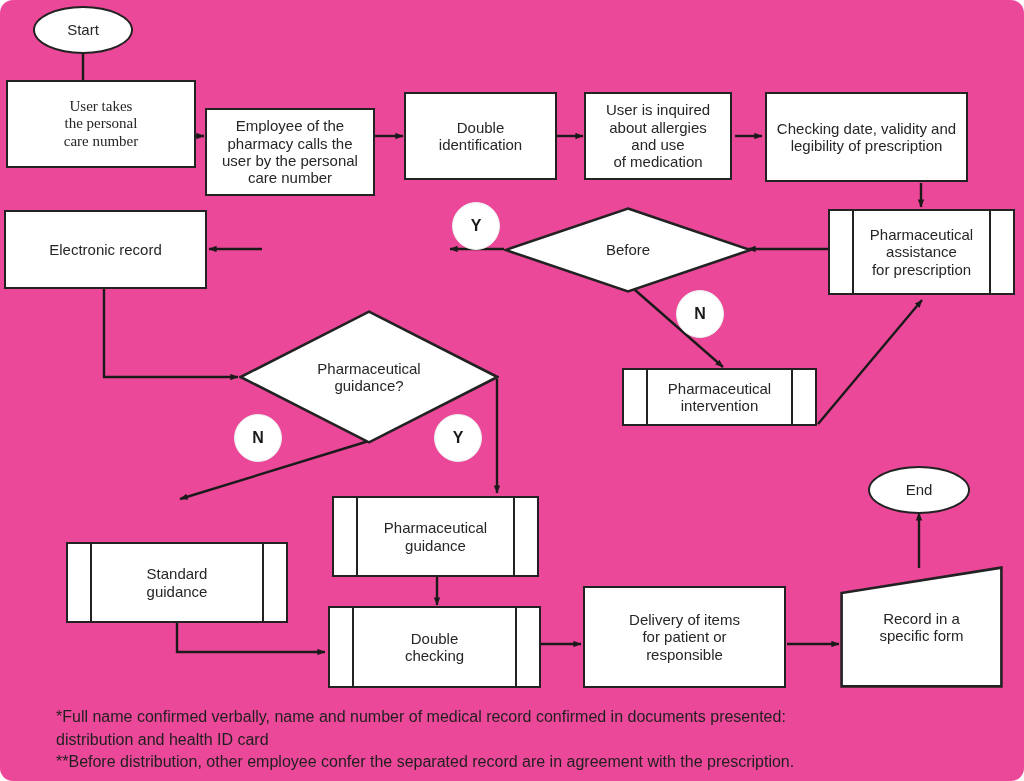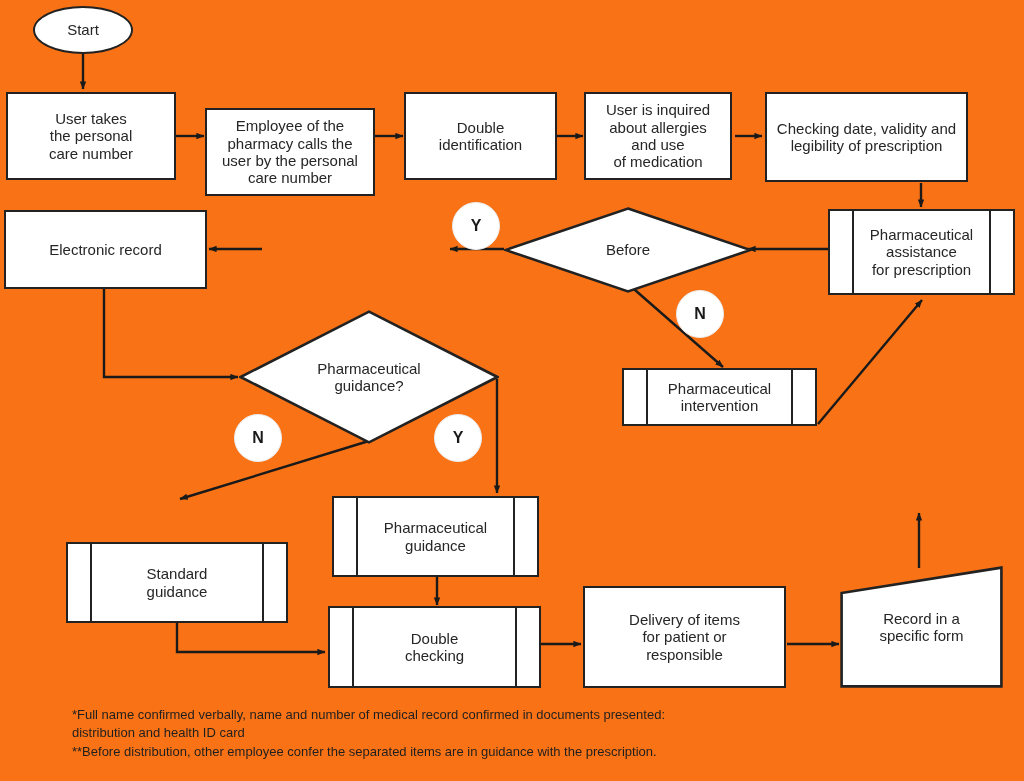--- a/index.html
+++ b/index.html
@@ -9,22 +9,23 @@
     background: #ffffff;
   }
   body {
     font-family: "Liberation Sans", "DejaVu Sans", sans-serif;
     color: #1a1a1a;
   }
   #canvas {
     position: relative;
     width: 1024px;
     height: 781px;
-    background: #f97316;
+    background: #ec4899;
     overflow: hidden;
+    border-radius: 13px;
   }
   #edges {
     position: absolute;
     left: 0;
     top: 0;
     width: 1024px;
     height: 781px;
     pointer-events: none;
   }
   .node {
@@ -108,24 +109,24 @@
     align-items: center;
     justify-content: center;
     font-size: 16px;
     font-weight: bold;
     color: #1a1a1a;
     z-index: 5;
   }
 
   .footnotes {
     position: absolute;
-    left: 72px;
+    left: 56px;
     top: 706px;
     width: 930px;
-    font-size: 13px;
+    font-size: 16px;
     line-height: 1.42;
     color: #1f1f1f;
   }
   .footnotes div { white-space: nowrap; }
 </style>
 </head>
 <body>
 
 <div id="canvas">
 
@@ -174,21 +175,21 @@
       <path d="M787,644 L839,644"></path>
 
       <path d="M919,568 L919,513"></path>
     </g>
   </svg>
 
   <div class="node terminator" style="left:33px; top:6px; width:100px; height:48px;">
     <span class="lbl">Start</span>
   </div>
 
-  <div class="node proc" style="left:6px; top:92px; width:170px; height:88px;">
+  <div class="node proc" style="left:6px; top:80px; width:190px; height:88px;font-family:Liberation Serif, serif;">
     <span class="lbl">User takes<br>the personal<br>care number</span>
   </div>
 
   <div class="node proc" style="left:205px; top:108px; width:170px; height:88px;">
     <span class="lbl">Employee of the<br>pharmacy calls the<br>user by the personal<br>care number</span>
   </div>
 
   <div class="node proc" style="left:404px; top:92px; width:153px; height:88px;">
     <span class="lbl">Double<br>identification</span>
   </div>
@@ -254,36 +255,39 @@
     <span class="lbl">Delivery of items<br>for patient or<br>responsible</span>
   </div>
 
   <div class="node manual" style="left:840px; top:566px; width:163px; height:122px;">
     <svg viewBox="0 0 163 122" preserveAspectRatio="none">
       <polygon points="1.6,27 161.4,1.6 161.4,120.4 1.6,120.4" fill="#ffffff" stroke="#222222" stroke-width="2.6"></polygon>
     </svg>
     <span class="lbl">Record in a<br>specific form</span>
   </div>
 
+  <div class="node terminator" style="left:868px; top:466px; width:102px; height:48px;">
+    <span class="lbl">End</span>
+  </div>
 
   <div class="branch-label" style="left:452px; top:202px;">
     <span>Y</span>
   </div>
 
   <div class="branch-label" style="left:676px; top:290px;">
     <span>N</span>
   </div>
 
   <div class="branch-label" style="left:234px; top:414px;">
     <span>N</span>
   </div>
 
   <div class="branch-label" style="left:434px; top:414px;">
     <span>Y</span>
   </div>
 
   <div class="footnotes">
     <div>*Full name confirmed verbally, name and number of medical record confirmed in documents presented:</div>
     <div>distribution and health ID card</div>
-    <div>**Before distribution, other employee confer the separated items are in guidance with the prescription.</div>
+    <div>**Before distribution, other employee confer the separated record are in agreement with the prescription.</div>
   </div>
 
 </div>
 
 </body></html>

